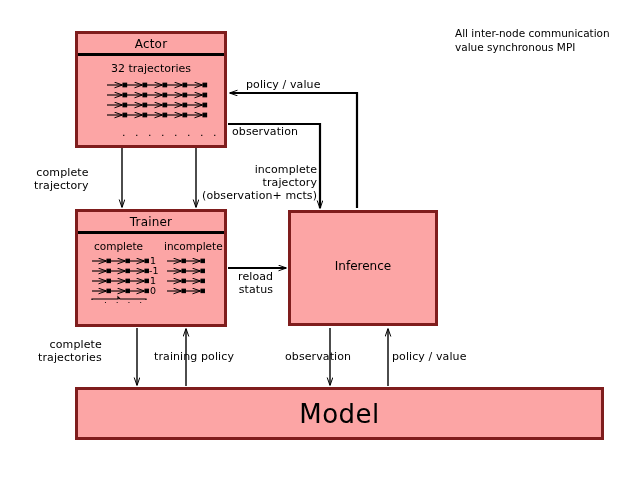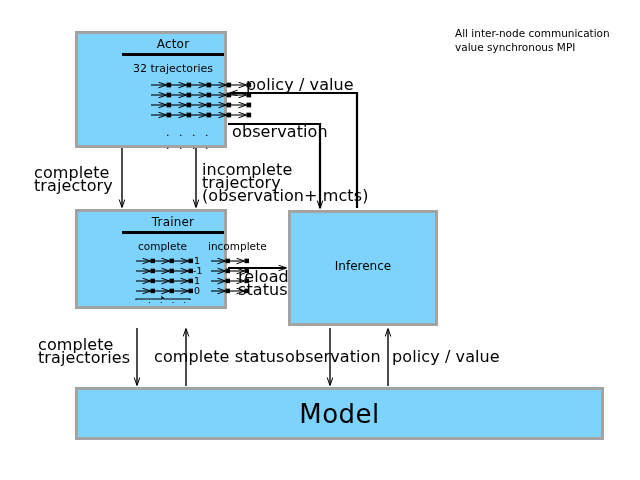--- a/index.html
+++ b/index.html
@@ -19,44 +19,44 @@
   svg.layer {
     position: absolute;
     left: 0;
     top: 0;
     width: 640px;
     height: 480px;
   }
   .node-box {
     position: absolute;
     box-sizing: border-box;
-    border: 3px solid #a3a3a3;
-    background: #7dd3fc;
-    padding-left: 44px;
+    border: 3px solid #7f1d1d;
+    background: #fca5a5;
   }
   .node-header {
     box-sizing: border-box;
     border-bottom: 3px solid #000;
     text-align: center;
     font-size: 12px;
     line-height: 20px;
     height: 22px;
     letter-spacing: 0.2px;
   }
   .node-body {
     position: relative;
     box-sizing: border-box;
     width: 100%;
   }
   .caption {
     position: absolute;
-    font-size: 16px;
+    font-size: 11px;
     line-height: 13px;
     white-space: pre;
     letter-spacing: 0.1px;
+    text-align: right;
   }
   .big-label {
     position: absolute;
     left: 0;
     right: 0;
     text-align: center;
     font-size: 26px;
     letter-spacing: 0.5px;
   }
   .mid-label {
@@ -182,21 +182,21 @@
               <rect x="76" y="-1.8" width="3.6" height="3.6"></rect>
             <line x1="80" y1="0" x2="95" y2="0" marker-end="url(#ah)"></line>
               <rect x="96" y="-1.8" width="3.6" height="3.6"></rect>
           </g>
         </g>
       </svg>
       <div class="dots" style="left:44px; top:70px;">. . . . . . . .</div>
     </div>
   </div>
 
-  <div class="node-box" style="left:75px; top:209px; width:152px; height:100px;">
+  <div class="node-box" style="left:75px; top:209px; width:152px; height:118px;">
     <div class="node-header">Trainer</div>
     <div class="node-body" style="height:93px;">
       <div class="col-head" style="left:16px; top:6px;">complete</div>
       <div class="col-head" style="left:86px; top:6px;">incomplete</div>
 
       <svg style="position:absolute; left:0; top:22px; width:146px; height:44px;" viewBox="0 0 146 44">
         <g stroke="#000" stroke-width="1.1" fill="#000">
 
           <g transform="translate(14,5)">
             <line x1="0" y1="0" x2="14" y2="0" marker-end="url(#ah)"></line>
@@ -287,21 +287,21 @@
   <div class="caption" style="left:246px; top:78px;">policy / value</div>
 
   <div class="caption" style="left:232px; top:125px;">observation</div>
 
   <div class="caption" style="left:238px; top:270px;">reload
 status</div>
 
   <div class="caption" style="left:38px; top:338px;">complete
 trajectories</div>
 
-  <div class="caption" style="left:154px; top:350px;">complete status</div>
+  <div class="caption" style="left:154px; top:350px;">training policy</div>
 
   <div class="caption" style="left:285px; top:350px;">observation</div>
 
   <div class="caption" style="left:392px; top:350px;">policy / value</div>
 
   <div class="note" style="left:455px; top:26px;">All inter-node communication
 value synchronous MPI</div>
 
 </div>
 

